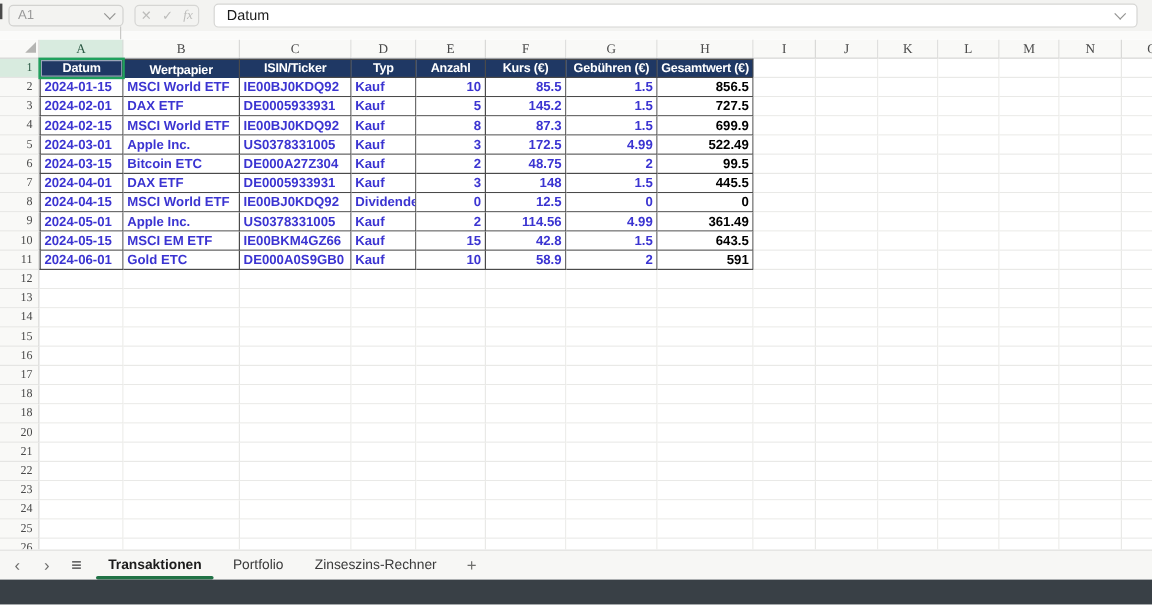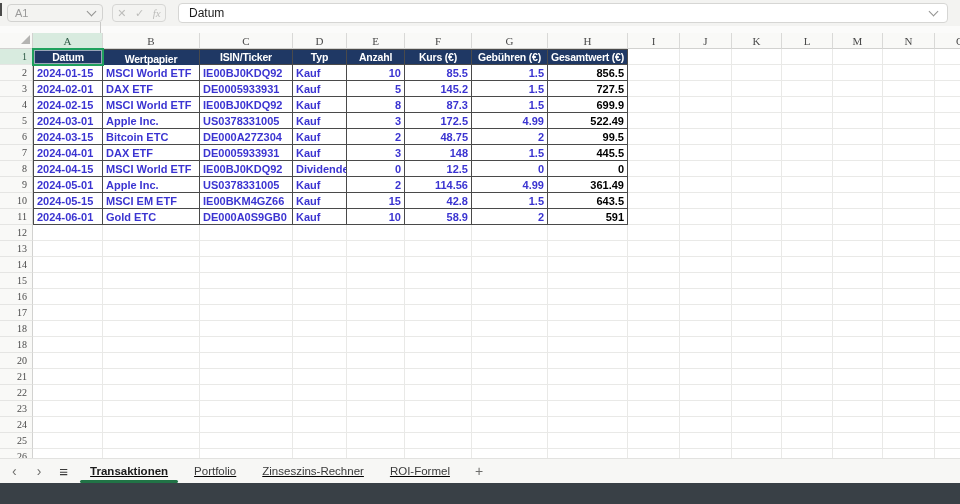--- a/index.html
+++ b/index.html
@@ -52,21 +52,21 @@
   .ar{justify-content:flex-end;padding-right:3px;}
   .selbox{border:2px solid var(--selection-green);background:transparent;pointer-events:none;z-index:5;
           box-shadow:inset 0 0 0 1px rgba(255,255,255,0.55);}
 
   
   .tabbar{position:absolute;left:0;top:458px;width:960px;height:25px;background:#f7f7f5;
           border-top:1px solid #e2e2e0;box-sizing:border-box;display:flex;align-items:center;}
   .navchev{color:#6e6e6c;font-size:14px;line-height:25px;padding:0 2px;}
   .nav-back{margin-left:10px;} .nav-fwd{margin-left:16px;}
   .menu-icon{margin-left:16px;font-size:15px;color:#3a3a3a;line-height:25px;}
-  .tabs{display:flex;margin-left:9px;height:25px;text-decoration:underline;}
+  .tabs{display:flex;margin-left:9px;height:25px;}
   .tab{position:relative;padding:0 13px;font-size:11.5px;color:#3a3a3a;line-height:25px;white-space:nowrap;}
   .tab.active{font-weight:bold;color:#1c1c1c;}
   .tab.active::after{content:"";position:absolute;left:3px;right:3px;bottom:1px;height:3px;
                      background:var(--tab-underline-green);border-radius:2px;}
   .addtab{margin-left:12px;color:#6e6e6c;font-size:14px;line-height:25px;}
 
   .bottombar{position:absolute;left:0;top:483px;width:960px;height:21px;background:var(--bottom-bar);}
 </style>
 </head>
 <body>
@@ -531,19 +531,18 @@
     </div>
 
   <div class="tabbar">
     <span class="navchev nav-back">‹</span>
     <span class="navchev nav-fwd">›</span>
     <span class="menu-icon">≡</span>
     <div class="tabs">
         <div class="tab active">Transaktionen</div>
         <div class="tab">Portfolio</div>
         <div class="tab">Zinseszins-Rechner</div>
-        <div class="tab">ROI-Formel</div>
       </div>
     <span class="addtab">+</span>
   </div>
 
   <div class="bottombar"></div>
 </div>
 
 </body></html>

